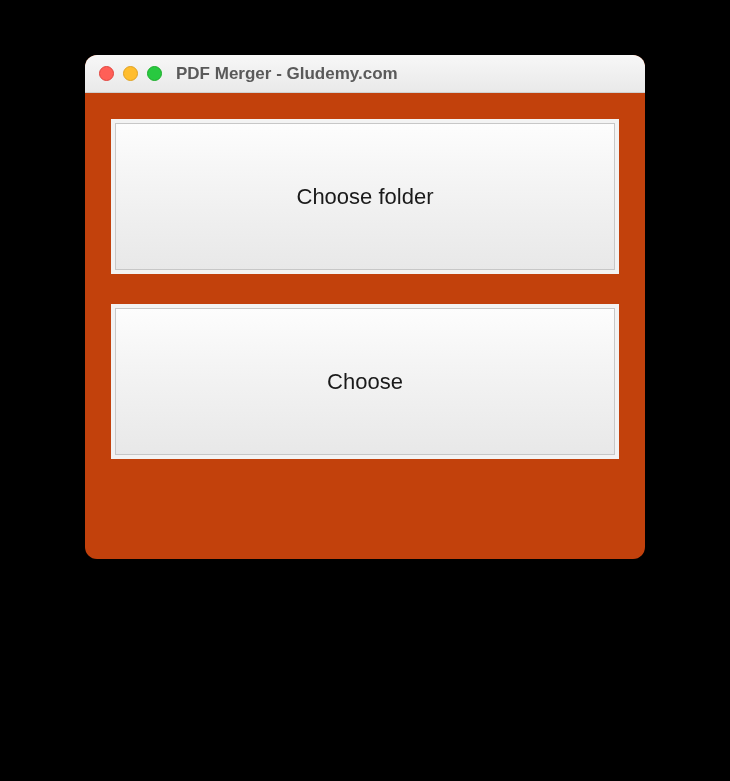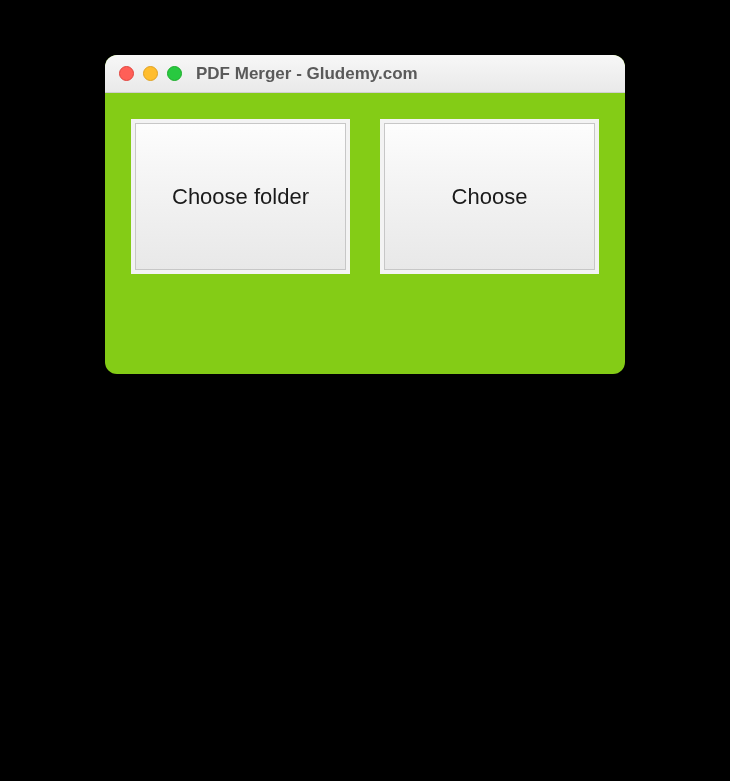--- a/index.html
+++ b/index.html
@@ -13,22 +13,22 @@
       height: 781px;
       background: #000000;
       display: flex;
       align-items: flex-start;
       justify-content: center;
       padding-top: 55px;
       font-family: -apple-system, "Helvetica Neue", Helvetica, Arial, sans-serif;
     }
 
     .window {
-      width: 520px;
-      background: #84cc16;
+      width: 560px;
+      background: #c2410c;
       border-radius: 12px;
       box-shadow: 0 15px 40px rgba(0,0,0,0.6);
       overflow: hidden;
     }
 
     .titlebar {
       height: 38px;
       background: linear-gradient(to bottom, #f7f7f7, #e9e9e9);
       border-bottom: 1px solid #d0d0d0;
       display: flex;
@@ -66,21 +66,21 @@
     .window-title {
       margin-left: 14px;
       font-size: 17px;
       font-weight: 600;
       color: #5a5a5a;
     }
 
     .window-body {
       padding: 26px 26px 100px 26px;
       display: flex;
-      flex-direction: row;
+      flex-direction: column;
       gap: 30px;
     }
 
     .big-button {
       width: 100%;
       height: 155px;
       background: linear-gradient(to bottom, #fdfdfd 0%, #f3f3f3 45%, #e8e8e8 100%);
       border: 4px solid #f3f3f3;
       outline: 1px solid #c7c7c7;
       outline-offset: -5px;

